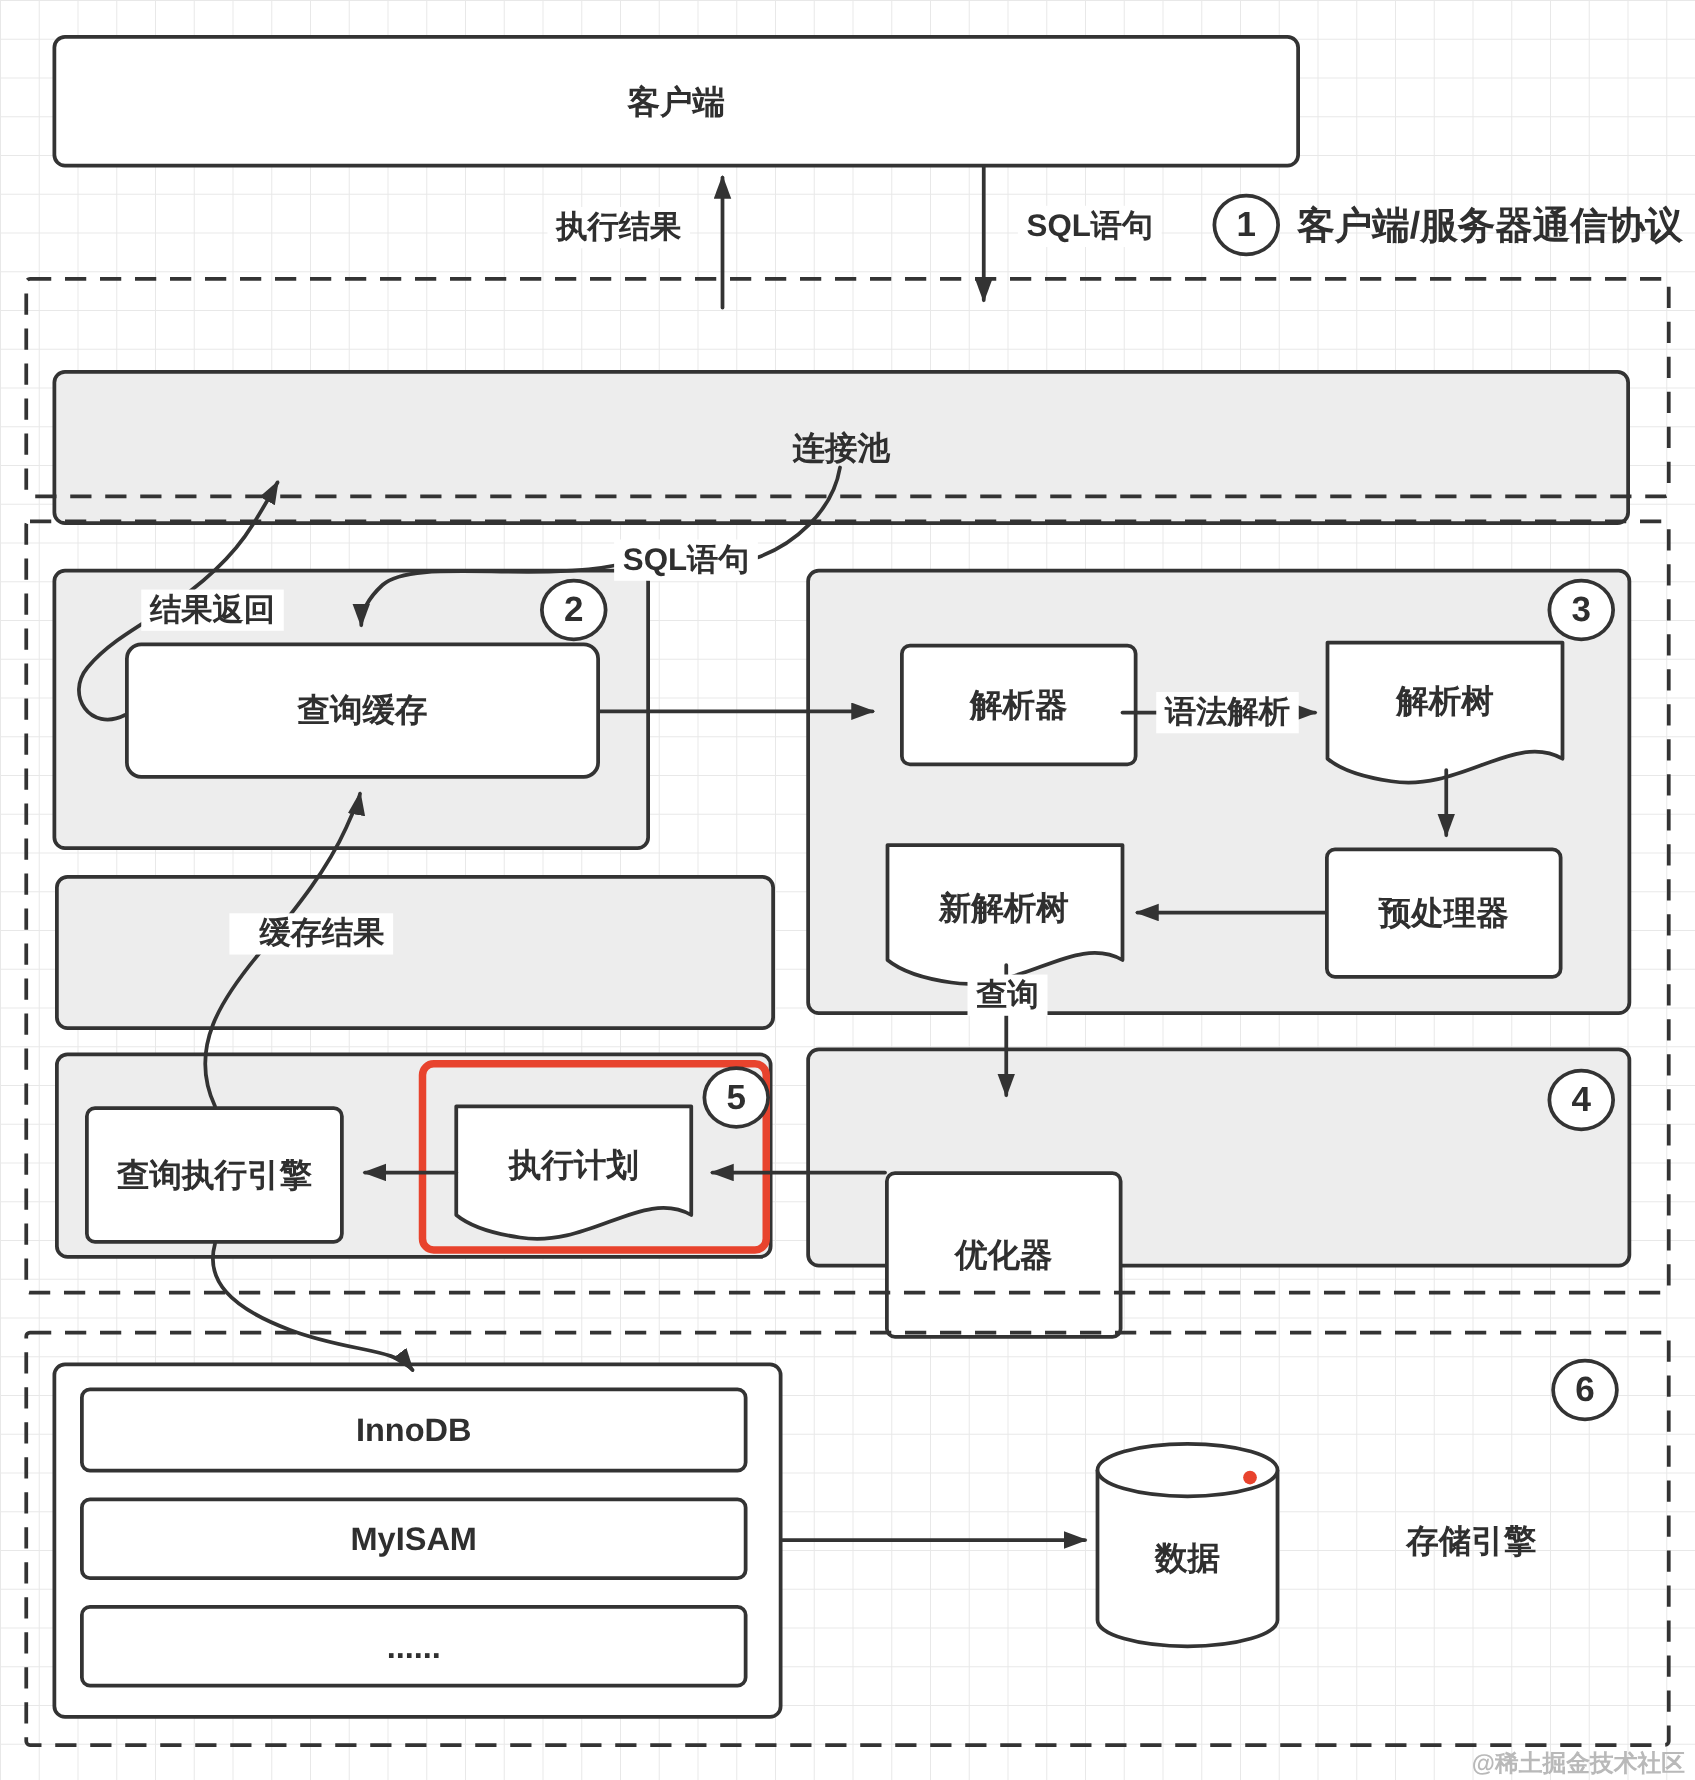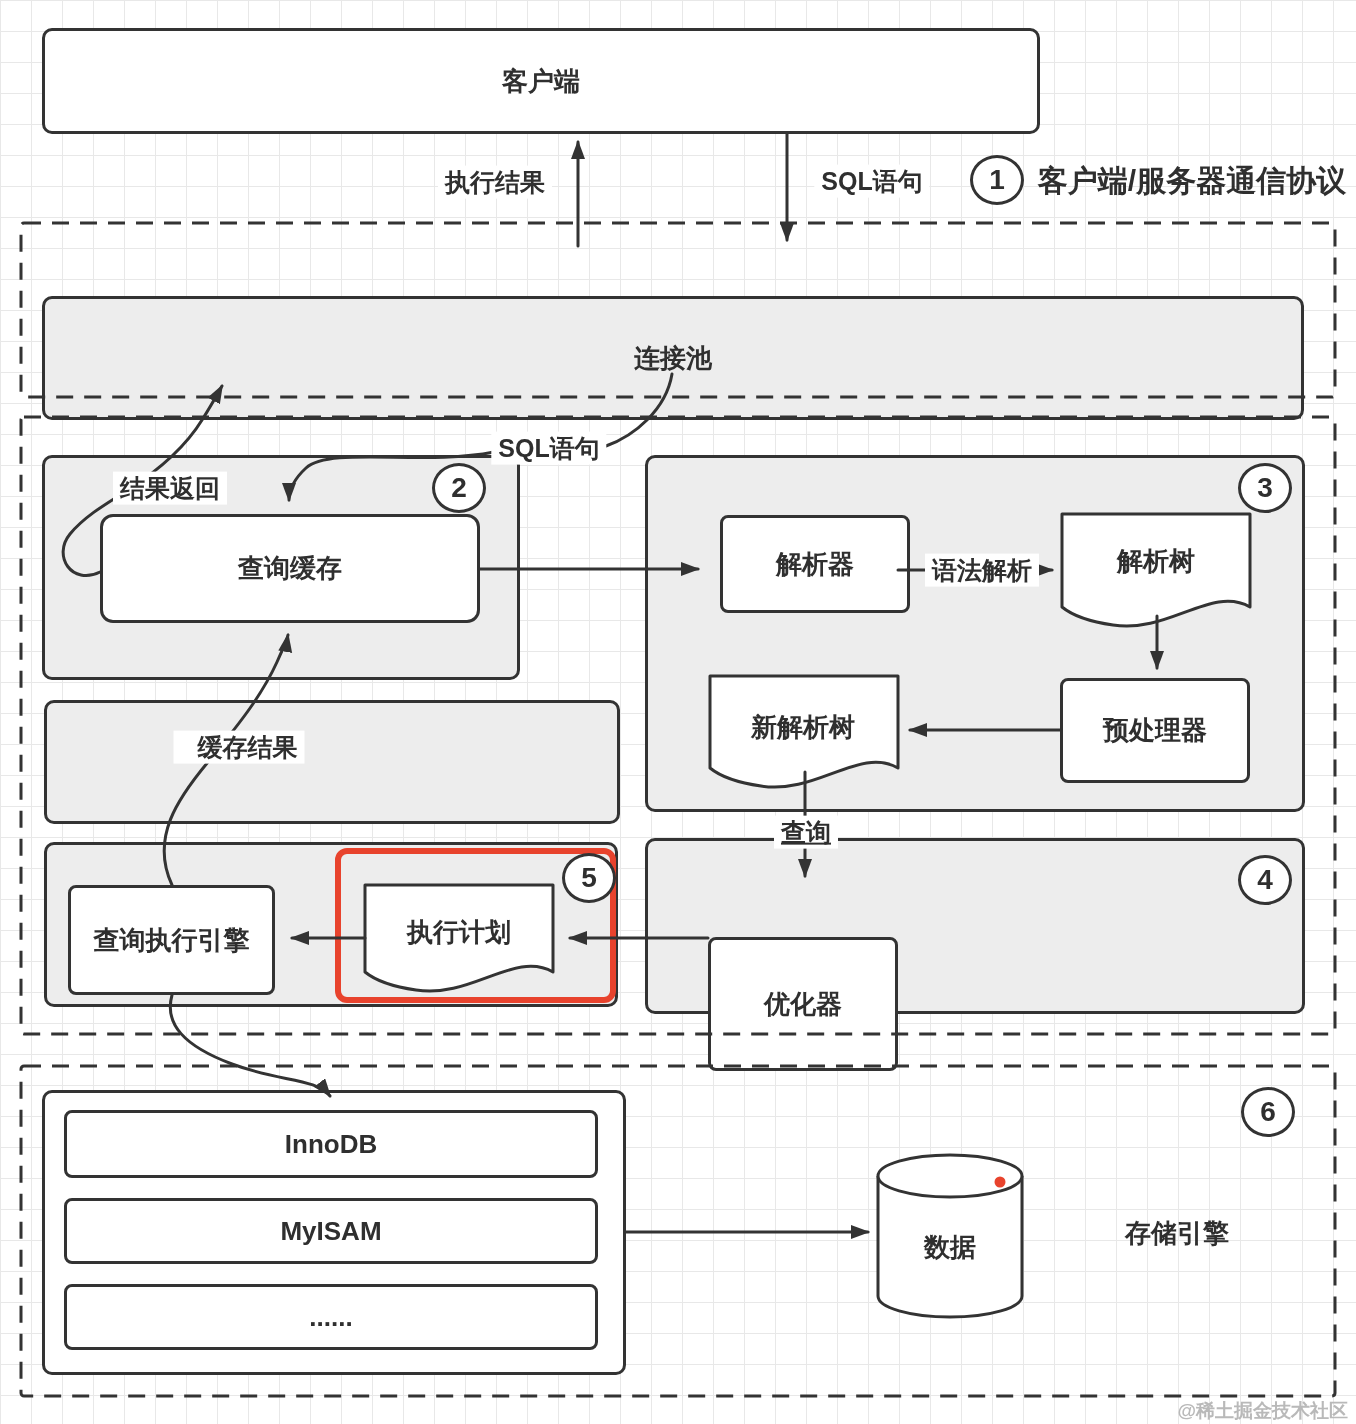--- a/index.html
+++ b/index.html
@@ -120,23 +120,23 @@
   </svg>
 
   <div class="lbl edge-lbl" style="left:495px;top:182px;">执行结果</div>
   <div class="lbl edge-lbl" style="left:872px;top:181px;">SQL语句</div>
 
   <div class="circle" style="left:997px;top:180px;">1</div>
   <div class="lbl plain-lbl big-lbl" style="left:1192px;top:181px;">客户端/服务器通信协议</div>
 
   <div class="lbl edge-lbl" style="left:549px;top:448px;">SQL语句</div>
   <div class="lbl edge-lbl" style="left:158px;top:488px;margin-left:12px;">结果返回</div>
-  <div class="lbl edge-lbl" style="left:239px;top:747px;padding-left:24px;">缓存结果</div>
+  <div class="lbl edge-lbl" style="left:249px;top:747px;padding-left:24px;">缓存结果</div>
   <div class="lbl edge-lbl" style="left:982px;top:570px;">语法解析</div>
-  <div class="lbl edge-lbl" style="left:806px;top:832px;text-decoration:underline;">查询</div>
+  <div class="lbl edge-lbl" style="left:806px;top:796px;">查询</div>
 
   <div class="circle" style="left:459px;top:488px;">2</div>
   <div class="circle" style="left:1265px;top:488px;">3</div>
   <div class="circle" style="left:1265px;top:880px;">4</div>
   <div class="circle" style="left:589px;top:878px;">5</div>
   <div class="circle" style="left:1268px;top:1112px;">6</div>
 
   <div class="lbl doc-lbl" style="left:1156px;top:561px;">解析树</div>
   <div class="lbl doc-lbl" style="left:803px;top:727px;">新解析树</div>
   <div class="lbl doc-lbl" style="left:459px;top:932px;">执行计划</div>

